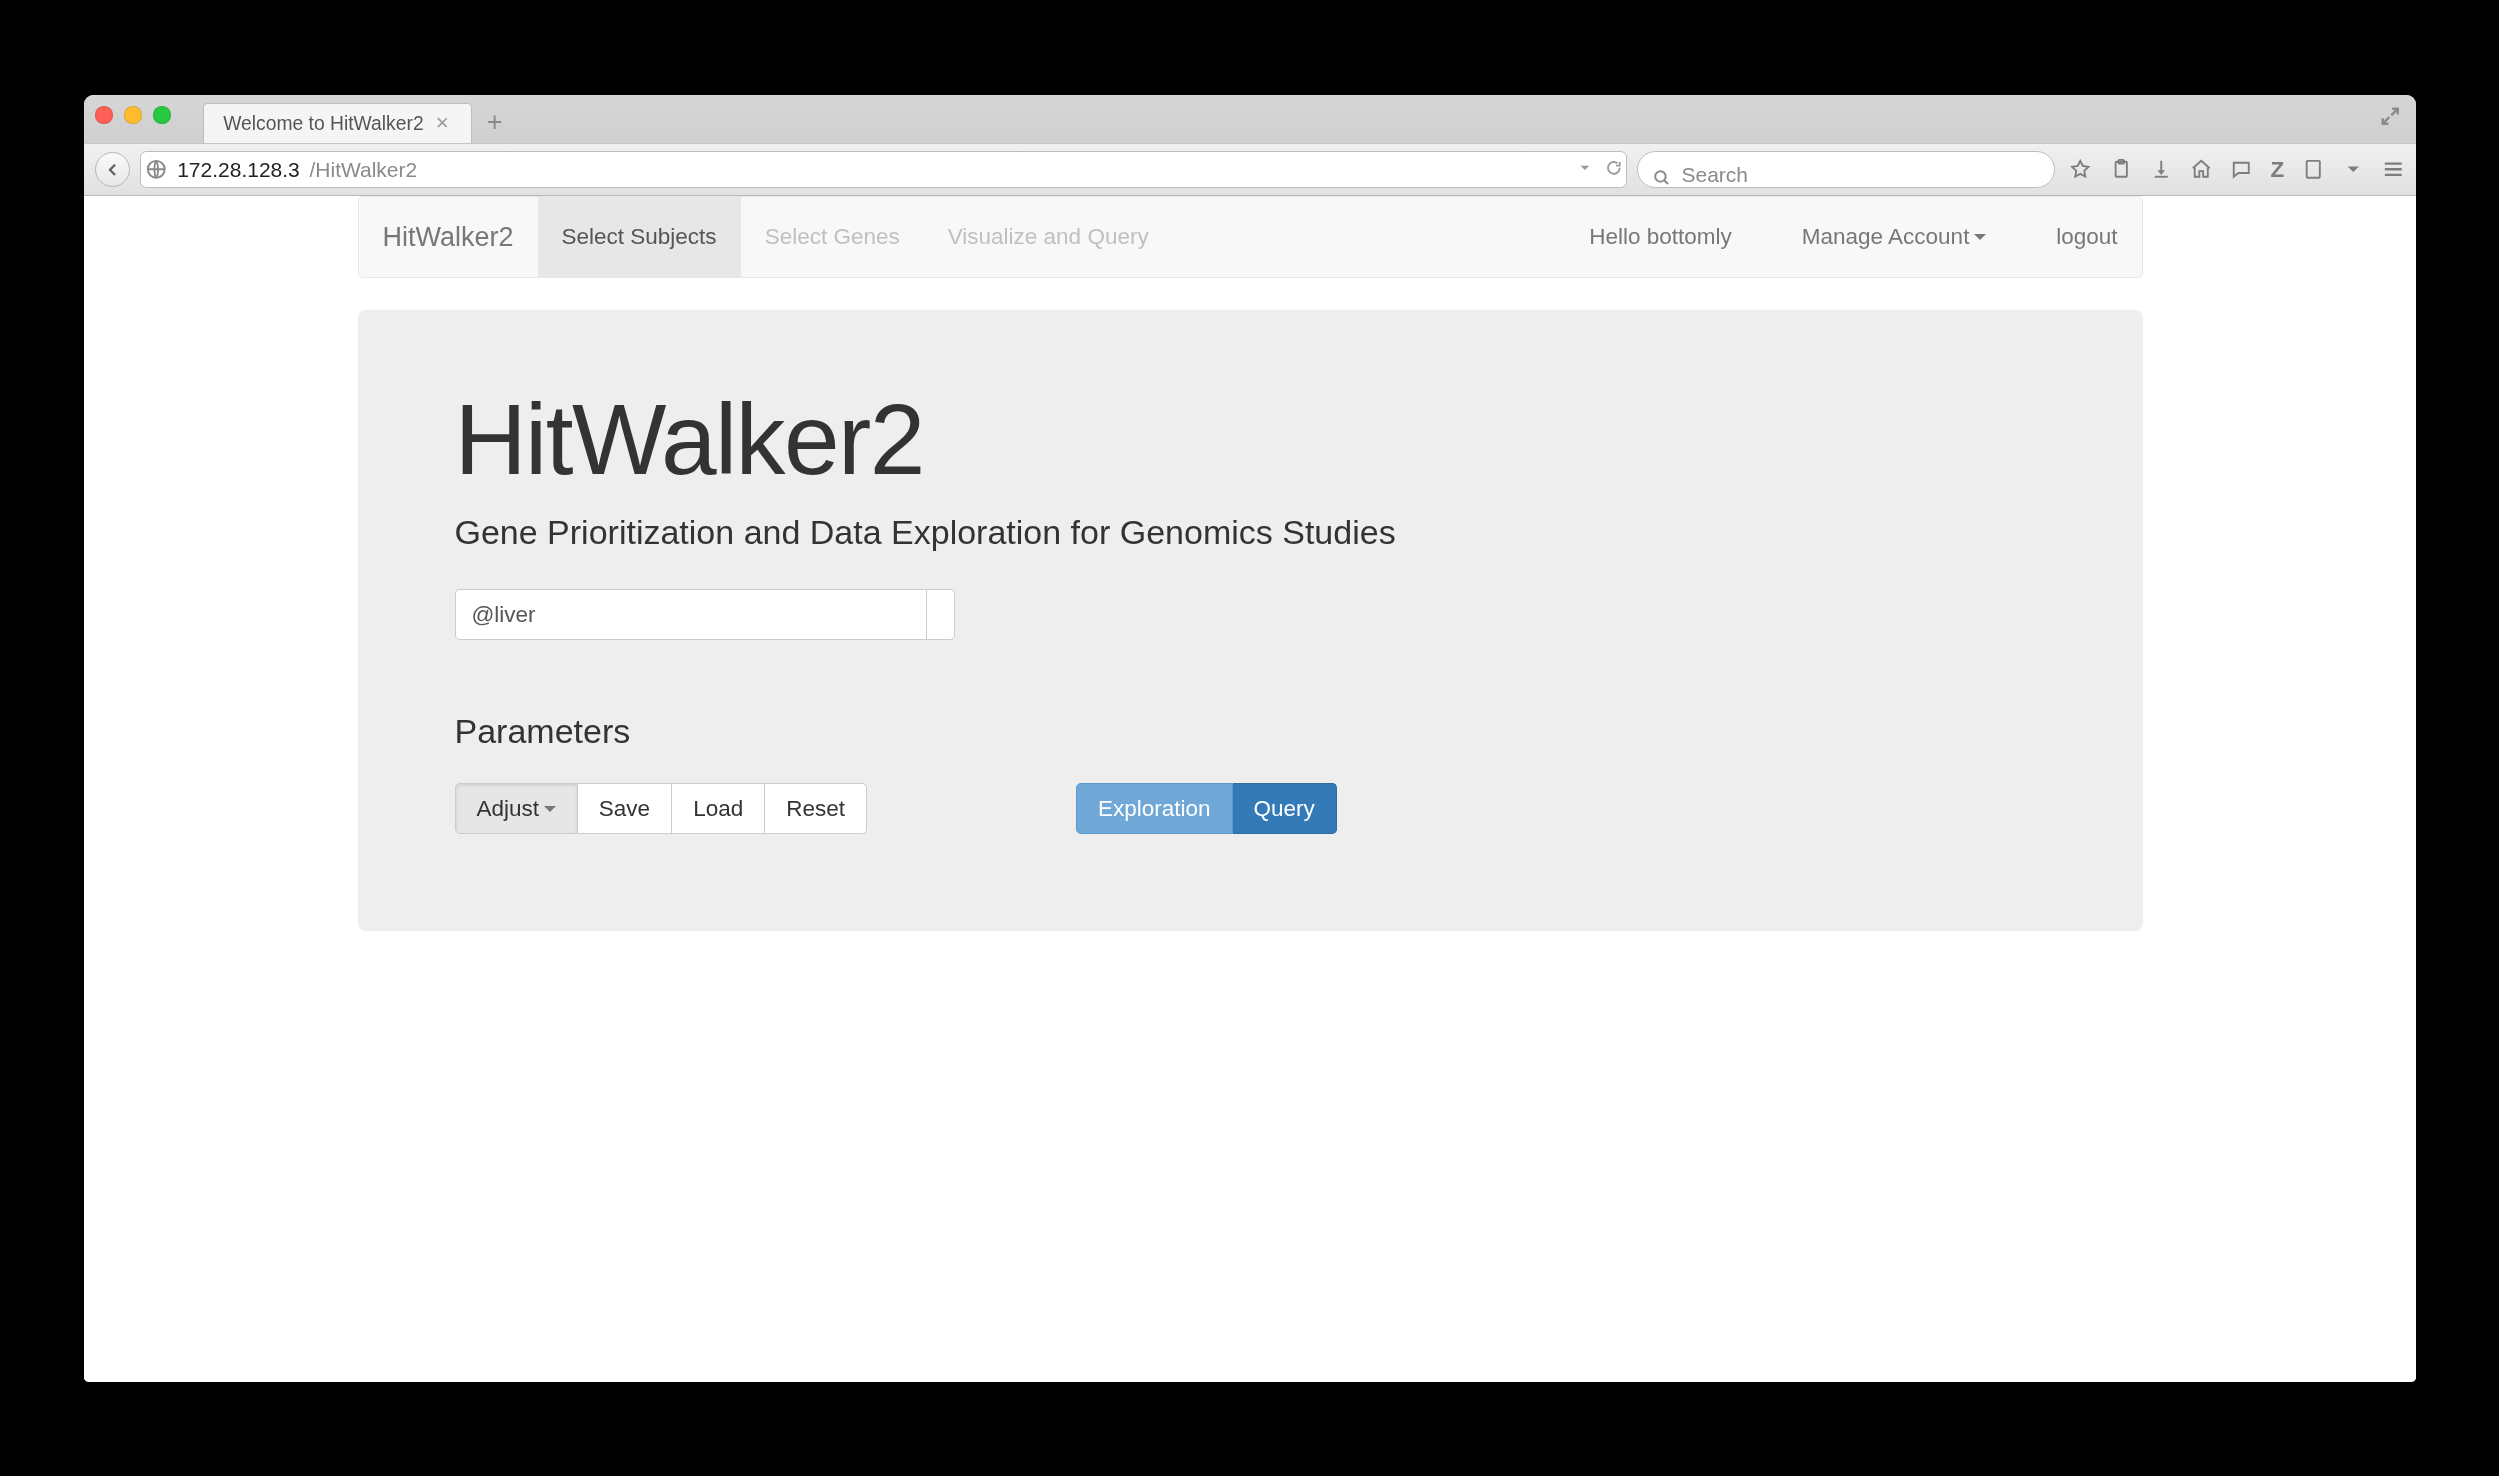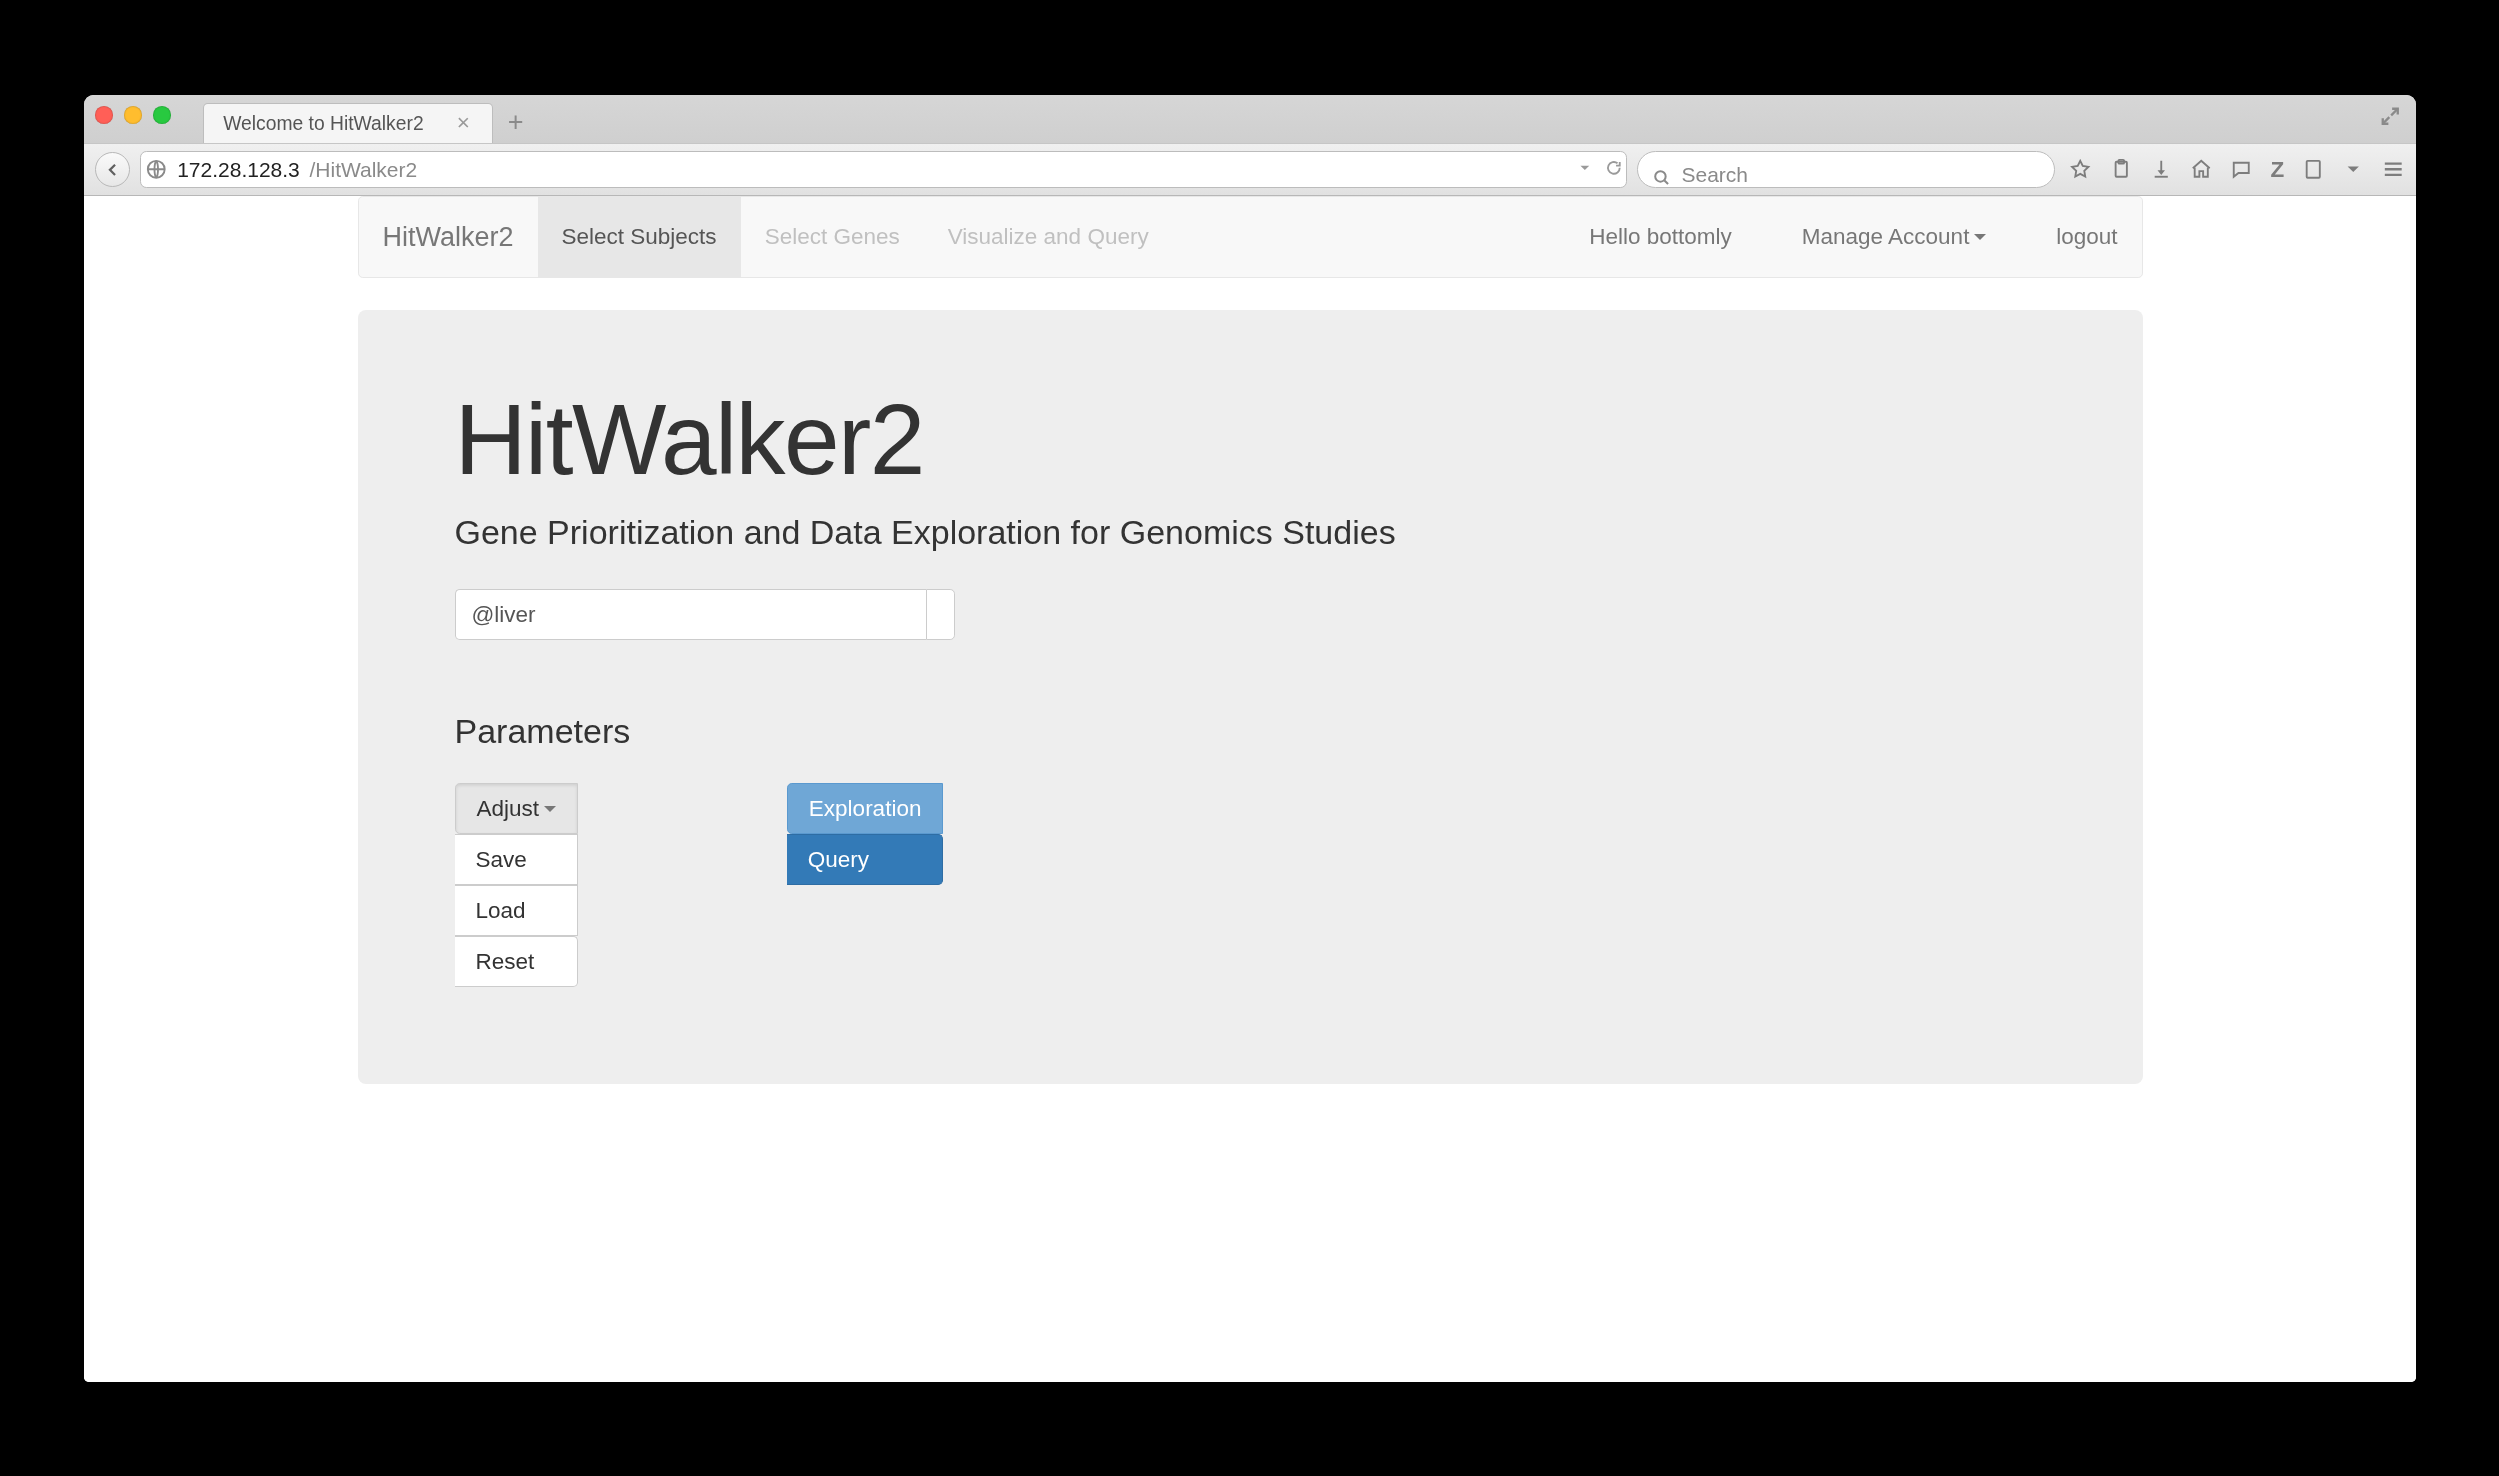--- a/index.html
+++ b/index.html
@@ -63,21 +63,21 @@
 
     .tab {
       background: #f5f5f5;
       border: 0.8px solid #bdbdbd;
       border-bottom: none;
       border-radius: 4.8px 4.8px 0 0;
       height: 40px;
       display: flex;
       align-items: center;
       padding: 0 22.5px 0 19.3px;
-      gap: 33px;
+      gap: 12px;
       font-size: 19.3px;
       color: #555;
       position: relative;
     }
     .tab-close {
       color: #9a9a9a;
       font-size: 22.5px;
       line-height: 1;
       cursor: pointer;
     }
@@ -277,21 +277,20 @@
       margin-top: 72px;
     }
 
     .btn-row {
       margin-top: 32px;
       display: flex;
       gap: 0;
     }
     .btn-group {
       display: flex;
-      flex-direction: column;
     }
     .btn {
       height: 51px;
       padding: 0 21px;
       border: 0.8px solid #ccc;
       background: #fff;
       color: #333;
       font-size: 22.5px;
       cursor: pointer;
       display: flex;

